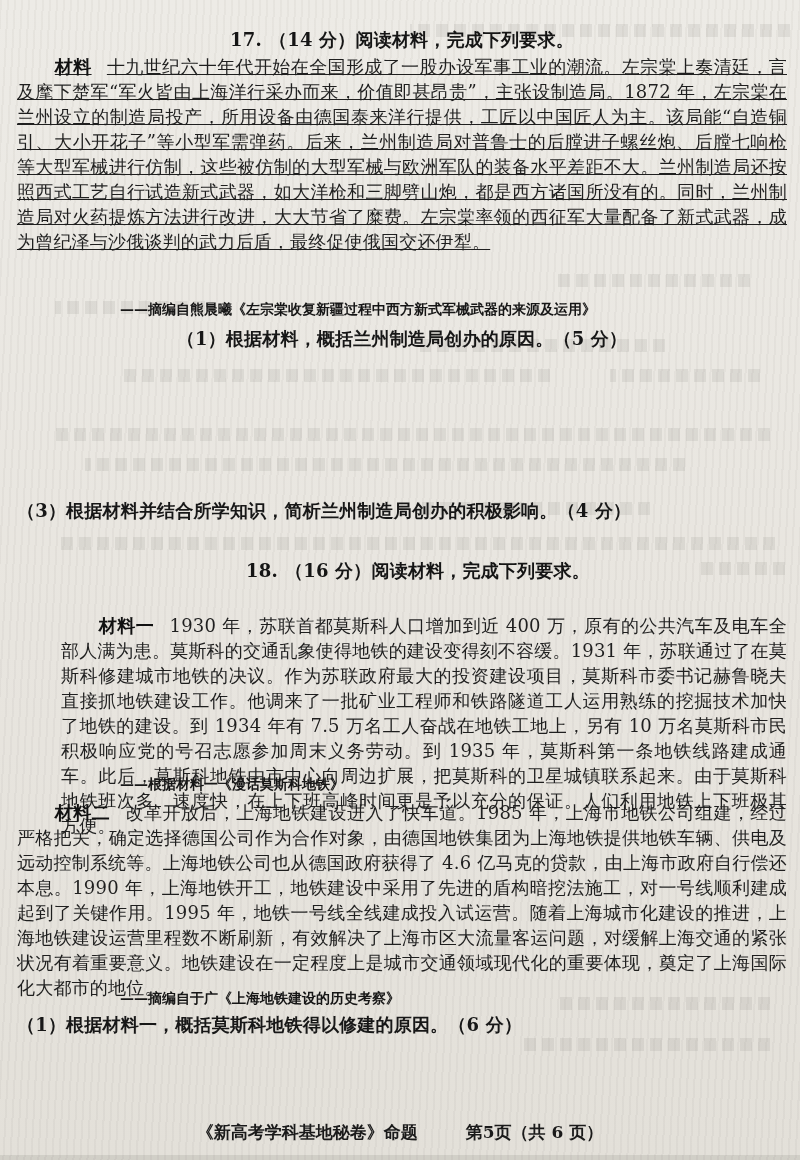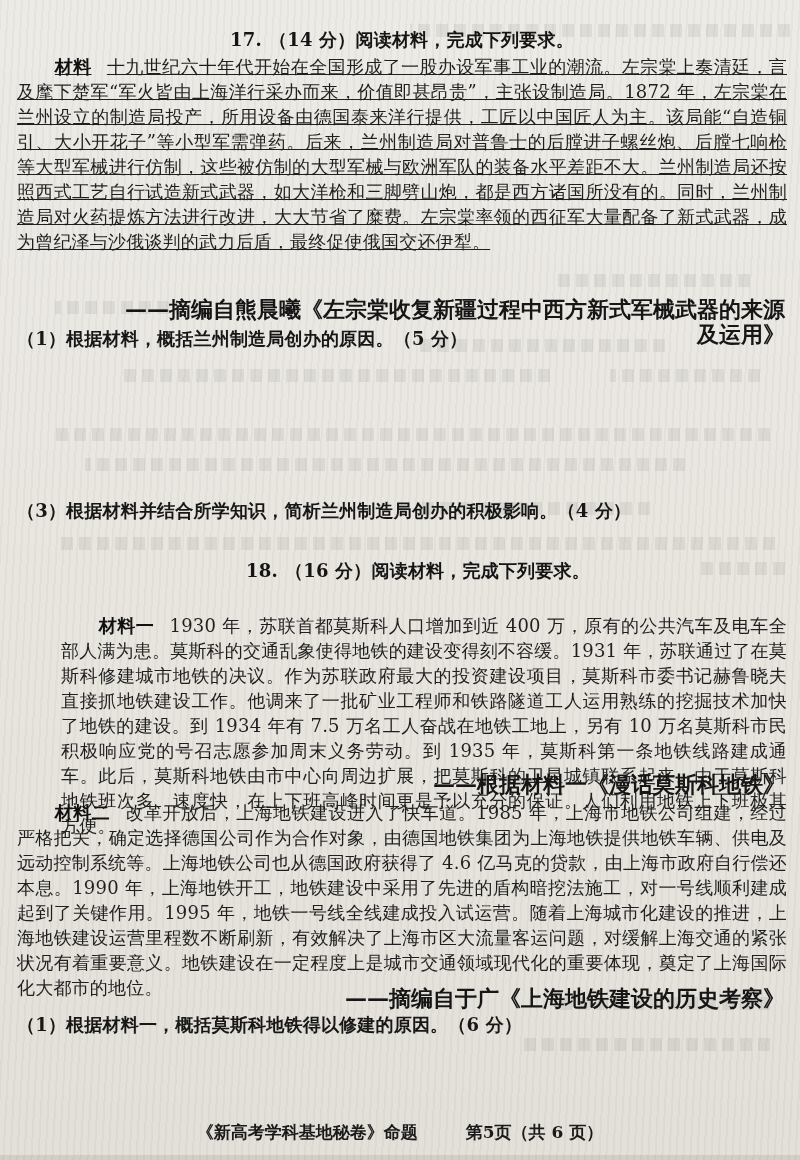--- a/index.html
+++ b/index.html
@@ -30,22 +30,22 @@
     font-size:18px;line-height:25px;letter-spacing:.2px;
   }
   .qheader{font-weight:700;color:#151515;text-align:center;}
   .qnum{margin-right:7px;}
   .material{
     text-align:justify;text-indent:2.1em;color:#1f1f1f;
     font-weight:500;
   }
   .mlabel{font-weight:700;margin-right:.85em;color:#111;}
   .source{
-    position:absolute;right:15px;left:120px;text-align:right;
-    font-size:22px;line-height:25px;font-weight:700;color:#161616;
+    position:absolute;right:15px;left:120px;text-align:left;
+    font-size:14px;line-height:25px;font-weight:700;color:#161616;
   }
   .sub{font-weight:700;color:#171717;}
   .footer{
     position:absolute;left:0;right:0;top:1121px;
     display:flex;justify-content:center;gap:48px;
     font-size:17px;font-weight:700;color:#1a1a1a;
   }
   
   .bleed{
     position:absolute;height:13px;opacity:.55;
@@ -77,21 +77,21 @@
   <div class="line qheader" style="top:27px;">
     <span class="qnum">17.</span><span>（14 分）阅读材料，完成下列要求。</span>
   </div>
 
   <div class="line material" style="top:54px;text-decoration:underline;">
     <span class="mlabel">材料</span><span>十九世纪六十年代开始在全国形成了一股办设军事工业的潮流。左宗棠上奏清廷，言及麾下楚军“军火皆由上海洋行采办而来，价值即甚昂贵”，主张设制造局。1872 年，左宗棠在兰州设立的制造局投产，所用设备由德国泰来洋行提供，工匠以中国匠人为主。该局能“自造铜引、大小开花子”等小型军需弹药。后来，兰州制造局对普鲁士的后膛进子螺丝炮、后膛七响枪等大型军械进行仿制，这些被仿制的大型军械与欧洲军队的装备水平差距不大。兰州制造局还按照西式工艺自行试造新式武器，如大洋枪和三脚劈山炮，都是西方诸国所没有的。同时，兰州制造局对火药提炼方法进行改进，大大节省了糜费。左宗棠率领的西征军大量配备了新式武器，成为曾纪泽与沙俄谈判的武力后盾，最终促使俄国交还伊犁。</span>
   </div>
 
   <div class="source" style="top:297px;">——摘编自熊晨曦《左宗棠收复新疆过程中西方新式军械武器的来源及运用》</div>
 
-  <div class="line sub" style="top:326px;">（1）根据材料，概括兰州制造局创办的原因。（5 分）</div>
+  <div class="line sub" style="top:326px;text-align:center;">（1）根据材料，概括兰州制造局创办的原因。（5 分）</div>
   <div class="line sub" style="top:498px;">（3）根据材料并结合所学知识，简析兰州制造局创办的积极影响。（4 分）</div>
 
   <div class="line qheader" style="top:558px;margin-left:32px;">
     <span class="qnum">18.</span><span>（16 分）阅读材料，完成下列要求。</span>
   </div>
 
   <div class="line material" style="top:613px;margin-left:44px;">
     <span class="mlabel">材料一</span><span>1930 年，苏联首都莫斯科人口增加到近 400 万，原有的公共汽车及电车全部人满为患。莫斯科的交通乱象使得地铁的建设变得刻不容缓。1931 年，苏联通过了在莫斯科修建城市地铁的决议。作为苏联政府最大的投资建设项目，莫斯科市委书记赫鲁晓夫直接抓地铁建设工作。他调来了一批矿业工程师和铁路隧道工人运用熟练的挖掘技术加快了地铁的建设。到 1934 年有 7.5 万名工人奋战在地铁工地上，另有 10 万名莫斯科市民积极响应党的号召志愿参加周末义务劳动。到 1935 年，莫斯科第一条地铁线路建成通车。此后，莫斯科地铁由市中心向周边扩展，把莫斯科的卫星城镇联系起来。由于莫斯科地铁班次多、速度快，在上下班高峰时间更是予以充分的保证。人们利用地铁上下班极其方便。</span>
   </div>
 

